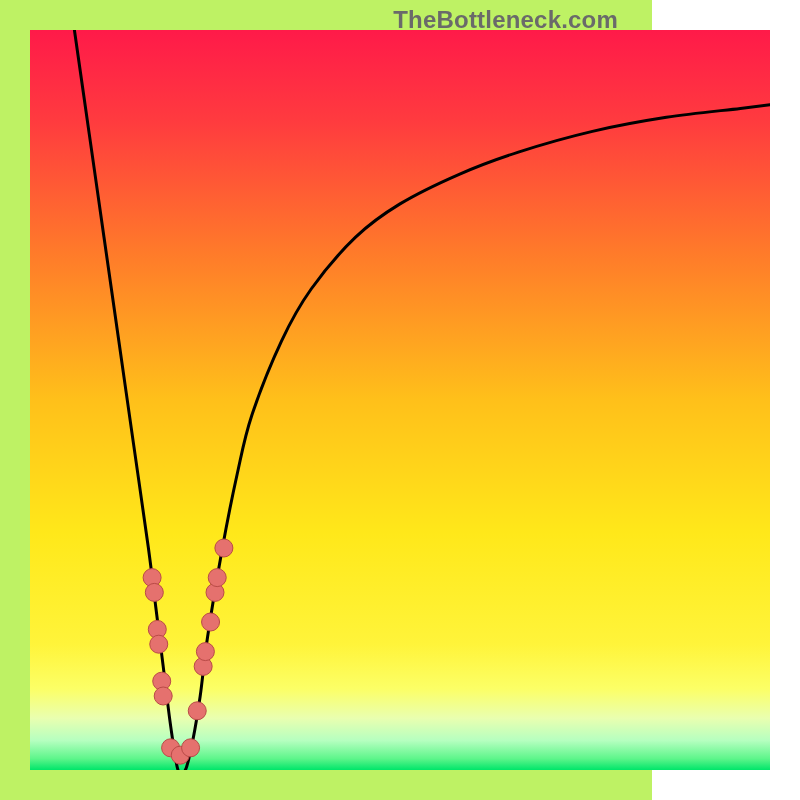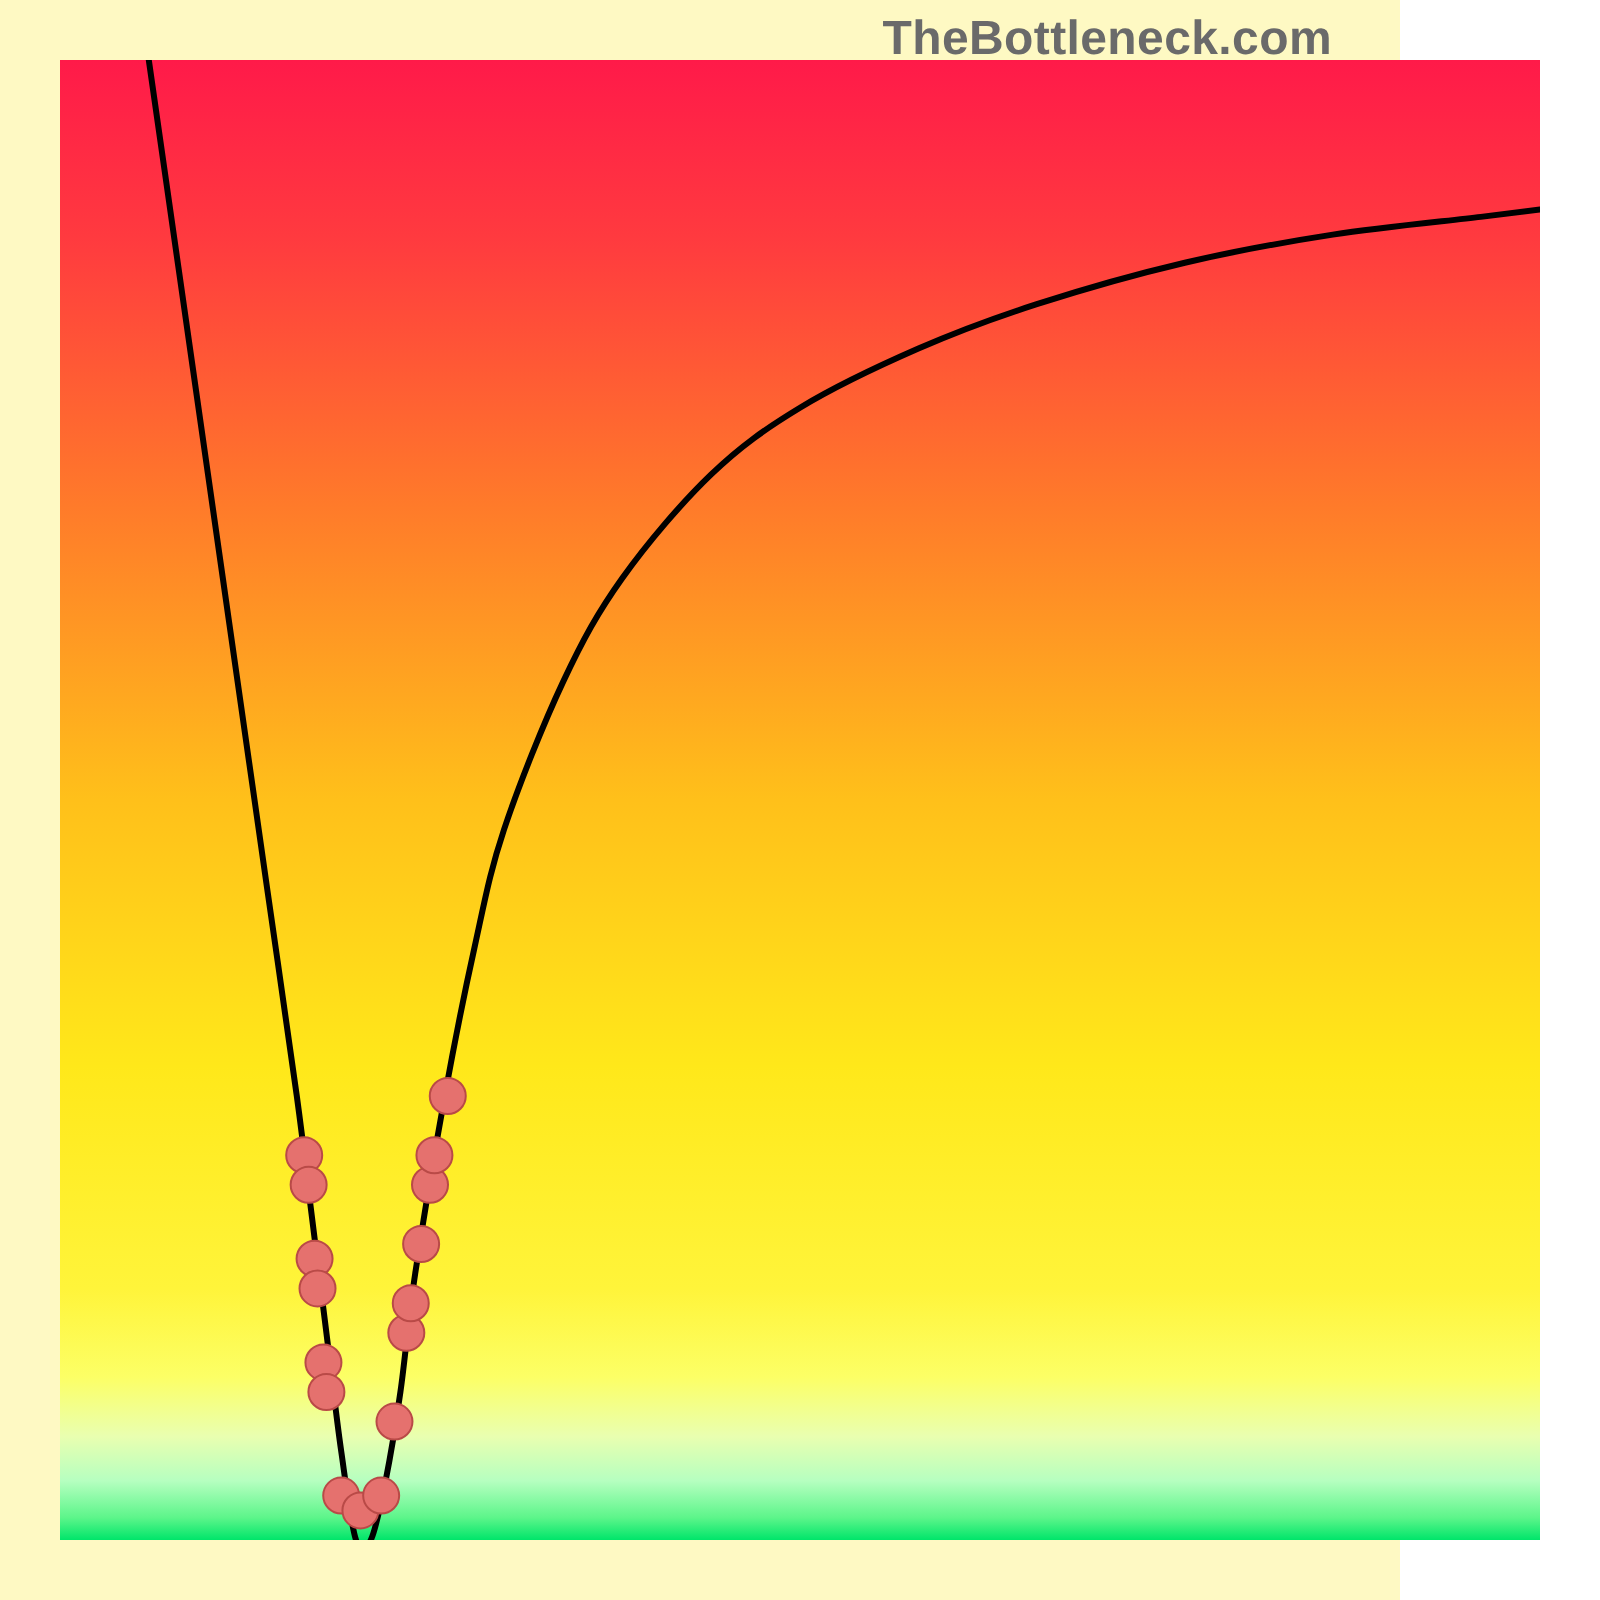--- a/index.html
+++ b/index.html
@@ -6,23 +6,22 @@
     margin: 0;
     padding: 0;
     width: 800px;
     height: 800px;
     overflow: hidden;
     font-family: Arial, Helvetica, sans-serif;
   }
   .frame {
     width: 652px;
     height: 800px;
-    background: #fef9c3;
+    background: #bef264;
     position: relative;
-    padding-left: 48px;
   }
   .plot-area {
     position: absolute;
     left: 30px;
     top: 30px;
     width: 740px;
     height: 740px;
     overflow: hidden;
   }
   .gradient-bg {

